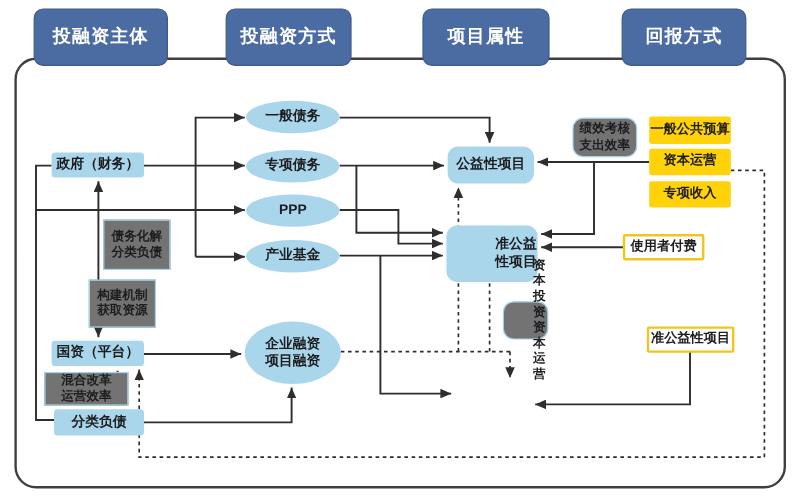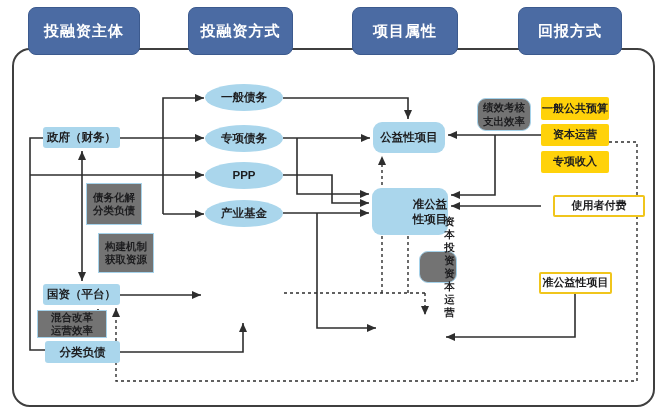--- a/index.html
+++ b/index.html
@@ -99,37 +99,39 @@
   <div class="node hdr" style="left:188px;top:7px;width:105px;height:48px;">投融资方式</div>
   <div class="node hdr" style="left:352px;top:7px;width:106px;height:48px;">项目属性</div>
   <div class="node hdr" style="left:518px;top:7px;width:104px;height:48px;">回报方式</div>
 
   <div class="node blue" style="left:43px;top:127px;width:77px;height:21px;">政府（财务）</div>
   <div class="node blue" style="left:43px;top:284px;width:77px;height:21px;">国资（平台）</div>
   <div class="node blue" style="left:45px;top:341px;width:75px;height:22px;">分类负债</div>
 
   <div class="node ann ml" style="left:86px;top:183px;width:56px;height:42px;">债务化解
 分类负债</div>
-  <div class="node ann ml" style="left:98px;top:233px;width:56px;height:40px;">构建机制
+  <div class="node ann ml" style="left:74px;top:233px;width:56px;height:40px;">构建机制
 获取资源</div>
   <div class="node ann ml" style="left:37px;top:310px;width:70px;height:28px;">混合改革
 运营效率</div>
 
   <div class="node ellipse" style="left:205px;top:84px;width:78px;height:27px;">一般债务</div>
   <div class="node ellipse" style="left:205px;top:125px;width:78px;height:27px;">专项债务</div>
   <div class="node ellipse" style="left:205px;top:162px;width:78px;height:27px;">PPP</div>
   <div class="node ellipse" style="left:205px;top:200px;width:78px;height:27px;">产业基金</div>
+  <div class="node ellipse ml" style="left:204px;top:268px;width:80px;height:52px;">企业融资
+项目融资</div>
 
   <div class="node proj" style="left:373px;top:122px;width:72px;height:31px;">公益性项目</div>
   <div class="node proj" style="left:372px;top:188px;width:76px;height:47px;padding-left:40px;">准公益性项目</div>
 
   <div class="node ann ml round8" style="left:477px;top:98px;width:54px;height:33px;">绩效考核
 支出效率</div>
   <div class="node ann ml round8" style="left:419px;top:251px;width:38px;height:32px;padding-left:23px;">资本投资
 资本运营</div>
 
   <div class="node yellow" style="left:541px;top:97px;width:68px;height:23px;">一般公共预算</div>
   <div class="node yellow" style="left:541px;top:124px;width:68px;height:22px;">资本运营</div>
   <div class="node yellow" style="left:541px;top:151px;width:68px;height:22px;">专项收入</div>
-  <div class="node ywhite" style="left:553px;top:195px;width:92px;height:22px;">使用者付费</div>
+  <div class="node ywhite" style="left:519px;top:195px;width:68px;height:22px;">使用者付费</div>
   <div class="node ywhite" style="left:539px;top:272px;width:73px;height:22px;">准公益性项目</div>
 
 </div>
 
 </body></html>

